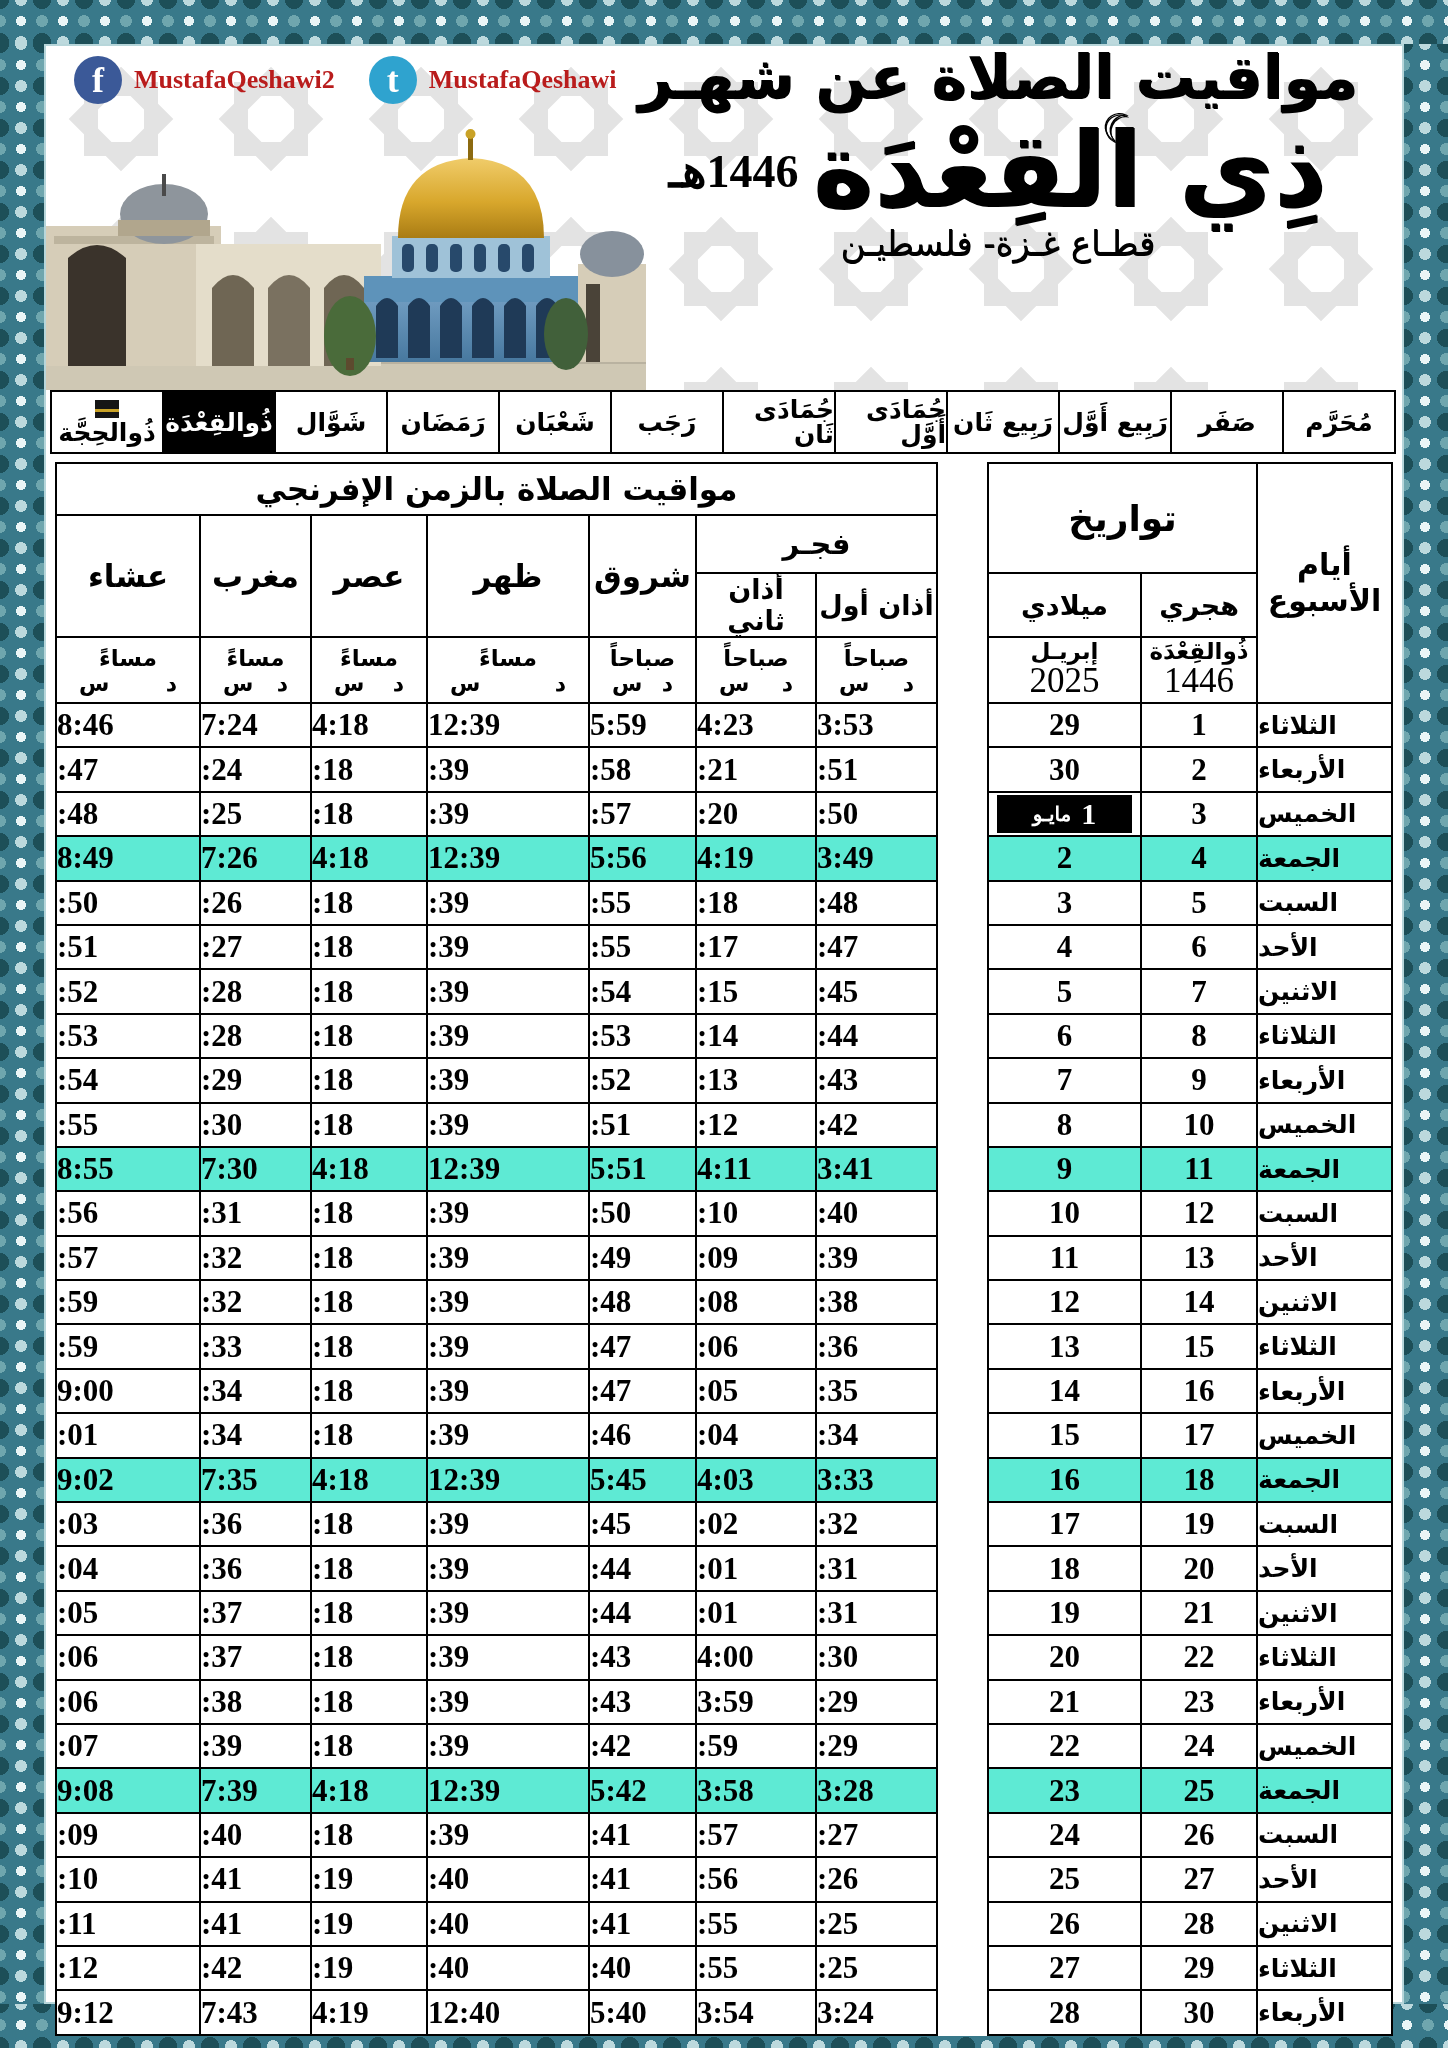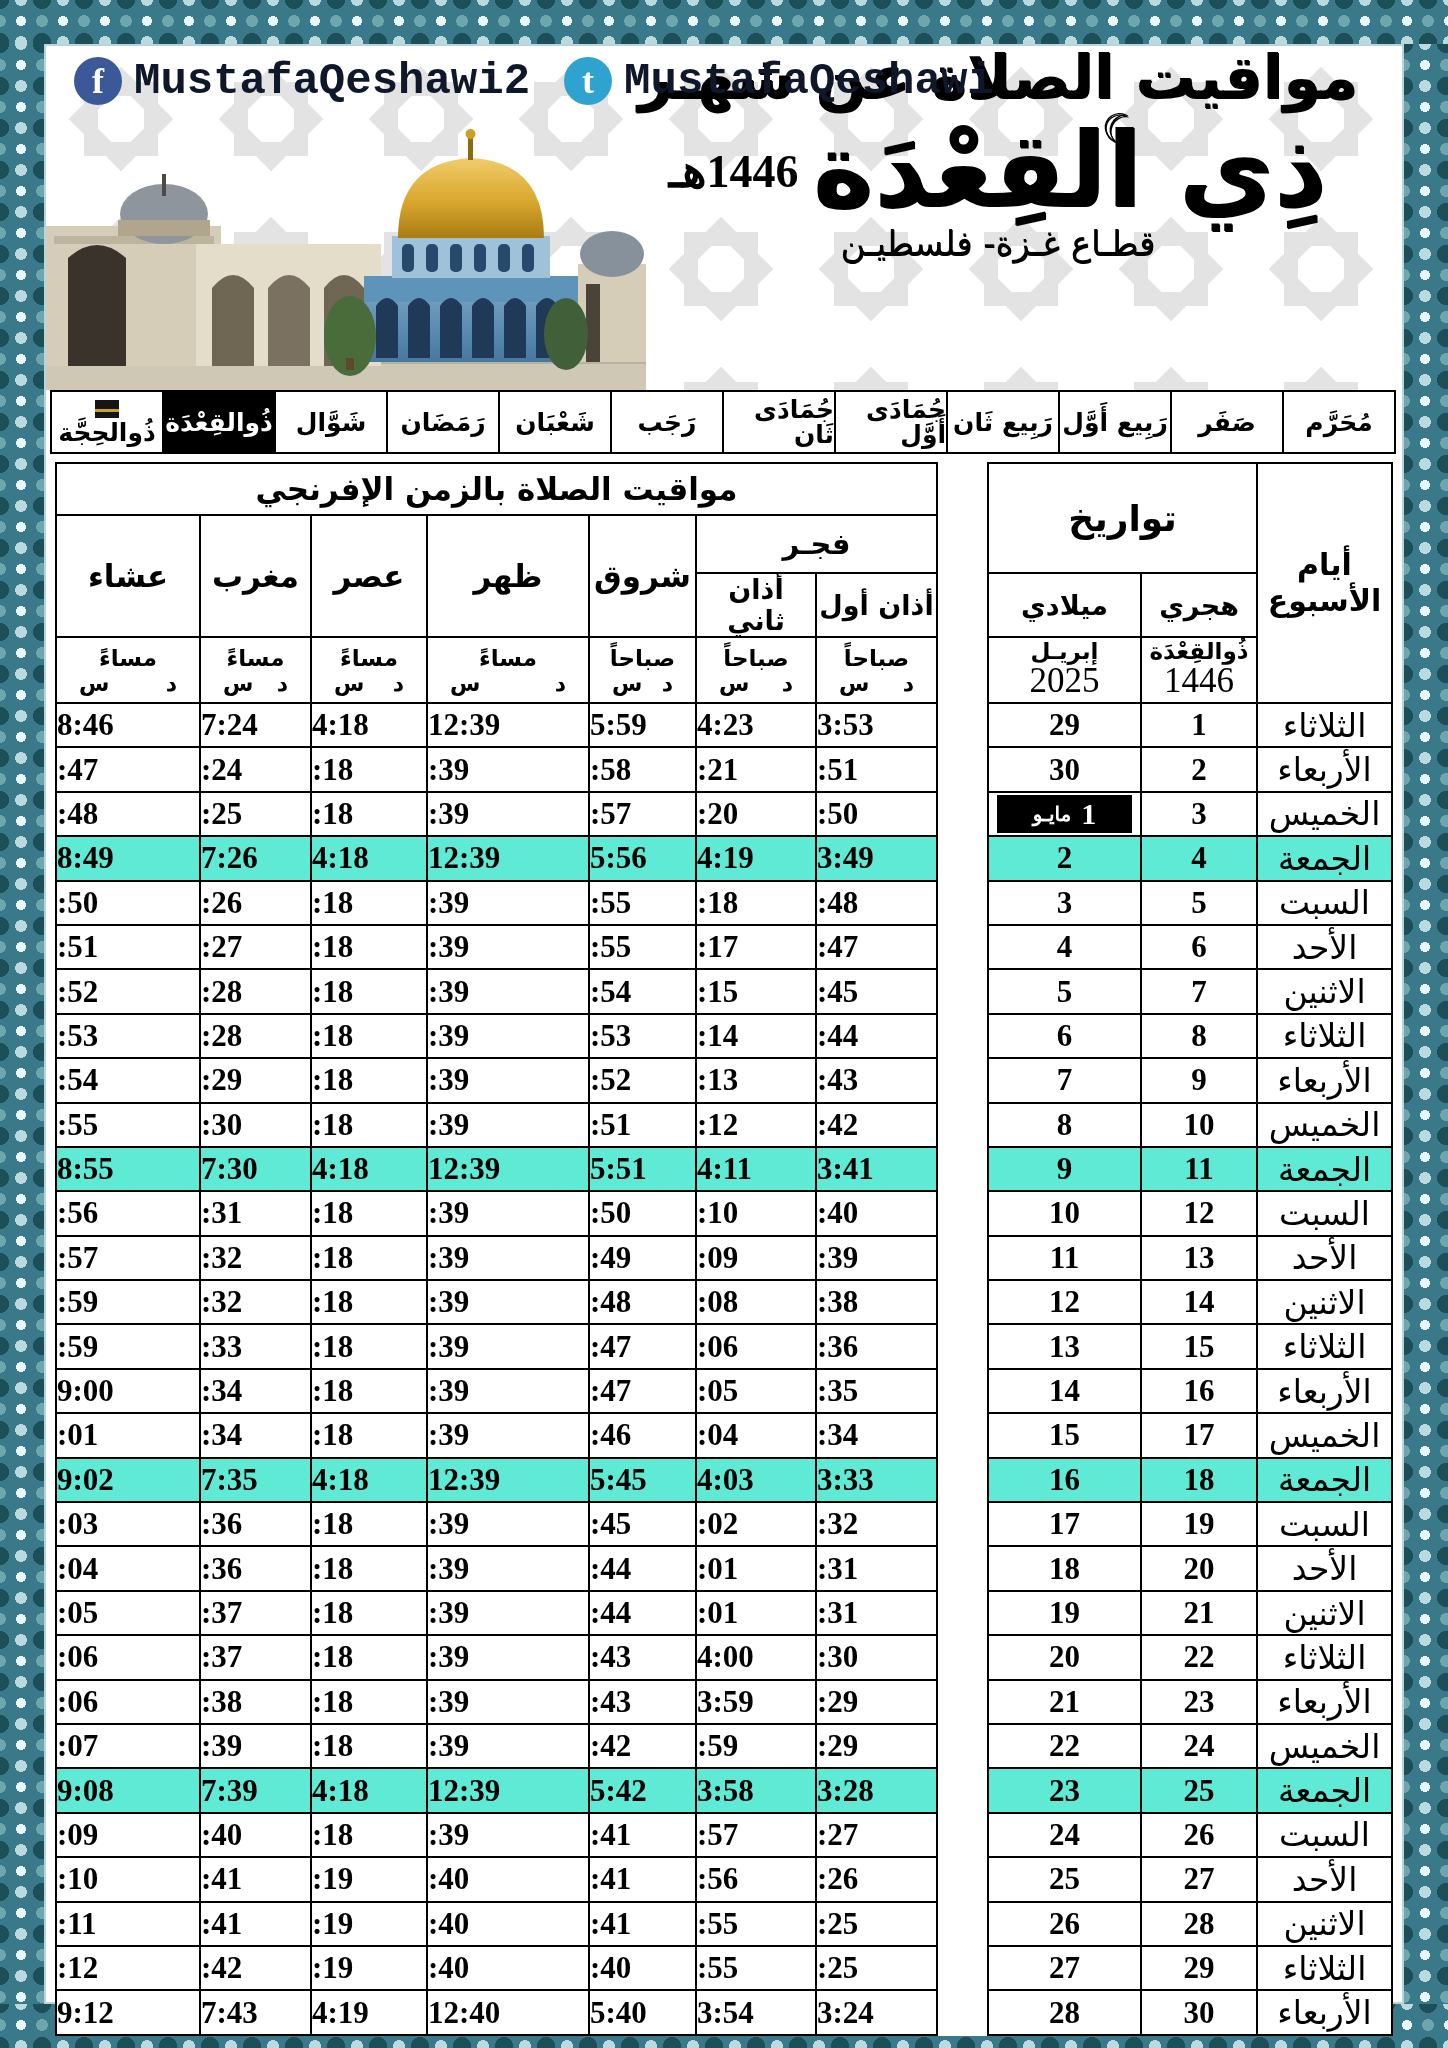--- a/index.html
+++ b/index.html
@@ -24,21 +24,21 @@
   .strip.right{right:0;top:44px;bottom:44px;width:44px;border-left:2px solid #b7d6da;}
   .content{position:absolute;left:46px;top:44px;width:1356px;height:1960px;}
 
   
   .header{position:relative;height:346px;overflow:hidden;}
   .wm{position:absolute;inset:0;width:100%;height:100%;}
   .social{position:absolute;top:12px;left:28px;display:flex;gap:34px;align-items:center;z-index:3;}
   .handle{display:flex;gap:12px;align-items:center;}
   .badge{width:48px;height:48px;border-radius:50%;color:#fff;display:flex;align-items:center;justify-content:center;
          font-family:"Liberation Serif",serif;font-weight:bold;font-size:36px;}
-  .handle-text{font-family:Liberation Mono, monospace;font-weight:bold;font-size:44px;color:#0f172a;}
+  .handle-text{font-family:Liberation Serif, serif;font-weight:bold;font-size:26px;color:#b91c1c;}
   .mosque-box{position:absolute;left:0;bottom:0;width:600px;height:282px;z-index:2;}
   .titles{position:absolute;top:2px;right:4px;width:800px;z-index:2;text-align:center;direction:rtl;color:#000;}
   .main-title{font-size:60px;font-weight:900;letter-spacing:-1px;line-height:1.05;
               text-shadow:1px 1px 0 #000;}
   .month-row{display:flex;direction:rtl;justify-content:center;align-items:center;gap:14px;margin-top:2px;}
   .month-callig{position:relative;font-size:104px;font-weight:900;line-height:1.15;text-shadow:1px 1px 0 #000;}
   .crescent{position:absolute;top:-6px;right:190px;font-size:40px;transform:rotate(25deg);}
   .hijri-year{font-size:46px;font-weight:900;font-family:"Liberation Serif",serif;}
   .location{font-size:34px;font-weight:400;margin-top:-8px;text-shadow:0.5px 0.5px 0 #000;}
 
@@ -65,21 +65,21 @@
   .adhan-h{font-size:23px;height:40px;}
   .hr3 th{height:40px;font-size:27px;}
   .hr4 th{height:64px;}
   .sub{font-size:23px;}
   .sub .ds{display:flex;justify-content:space-between;padding:0 22px;font-size:22px;direction:rtl;}
   .mon-yr .mon{display:block;font-size:23px;line-height:1;}
   .mon-yr .yr{display:block;font-family:"Liberation Serif",serif;font-size:35px;font-weight:normal;line-height:1.05;}
   tbody tr{height:44.4px;}
   td.time{font-family:"Liberation Serif",serif;font-weight:bold;font-size:31px;text-align:left;padding-left:16px;direction:ltr;}
   td.date{font-family:"Liberation Serif",serif;font-weight:bold;font-size:31px;text-align:center;}
-  td.day{font-size:33px;font-weight:normal;text-align:center;}
+  td.day{font-size:25px;font-weight:bold;text-align:left;}
   tr.friday td:not(.gap){background:#5eead4;}
   .may-box{display:flex;direction:rtl;align-items:center;justify-content:center;gap:10px;background:#000;color:#fff;
            margin:2px 8px;height:38px;}
   .may-box .n{font-family:"Liberation Serif",serif;font-weight:bold;font-size:30px;}
   .may-box .m{font-size:20px;font-weight:bold;}
 </style>
 </head>
 <body>
 
 <div class="page">

